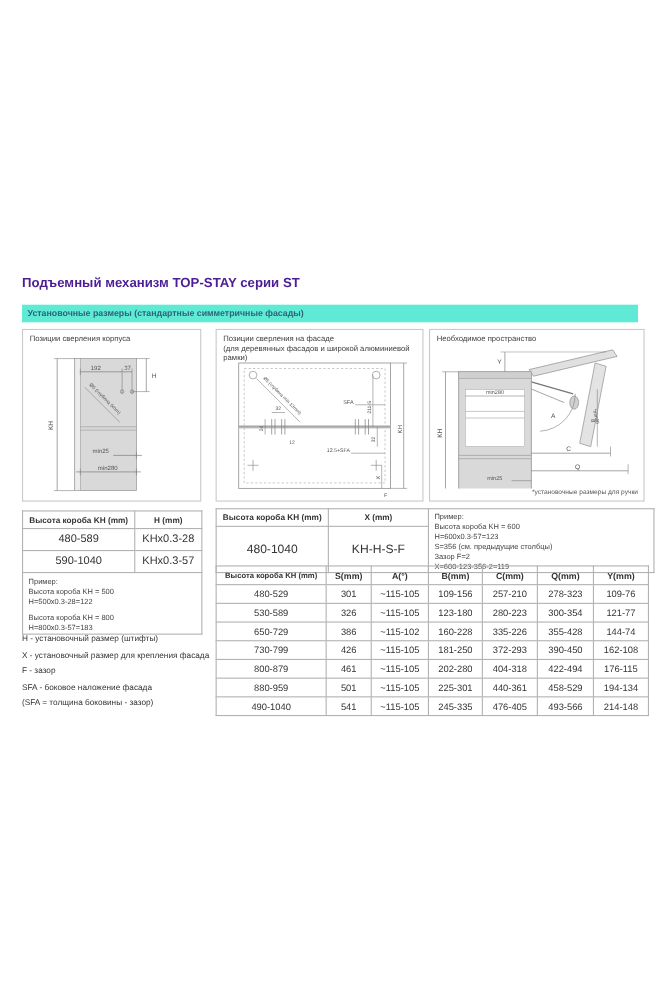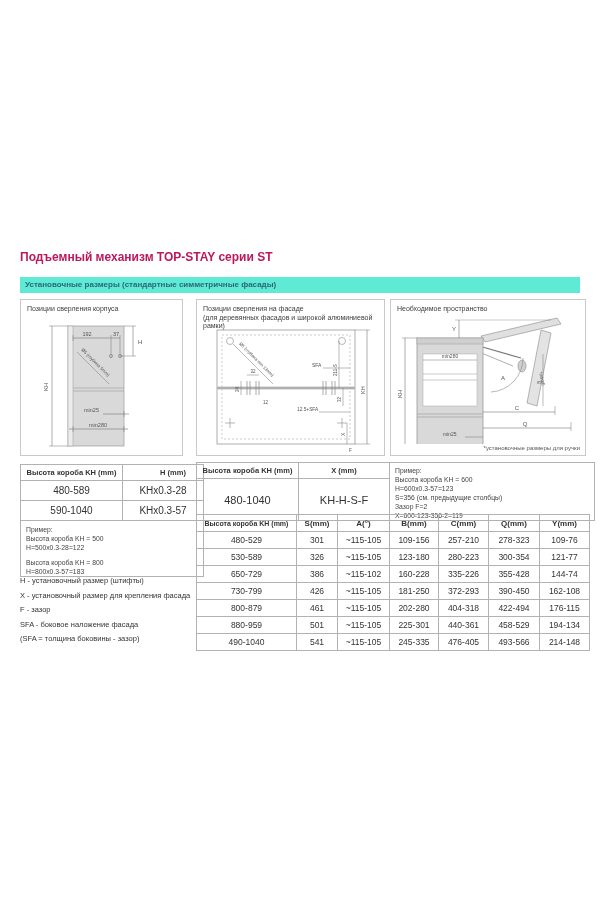--- a/index.html
+++ b/index.html
@@ -2,21 +2,21 @@
 <html><head>
 <meta charset="utf-8">
 <style>
   html,body{margin:0;padding:0;}
   body{
     width:600px;height:900px;position:relative;background:#ffffff;
     font-family:"Liberation Sans", sans-serif;color:#333;overflow:hidden;
   }
   .abs{position:absolute;}
   .page-title{
-    left:20px;top:250px;font-size:12px;font-weight:bold;color:#be185d;
+    left:20px;top:250px;font-size:12px;font-weight:bold;color:#4c1d95;
   }
   .section-bar{
     left:20px;top:277px;width:560px;height:16px;background:#5eead4;
     color:#2d6577;font-size:8px;line-height:16px;padding-left:5px;
     box-sizing:border-box;font-weight:bold;
   }
   .panel{
     border:1px solid #c9c9c9;background:#fff;box-sizing:border-box;
   }
   .panel-title{
@@ -45,21 +45,21 @@
   .x-table td.val{height:37px;font-size:11px;}
   .x-table td.ex-cell{height:auto;}
   .main-table{left:196px;top:514px;}
   .main-table table{width:390px;border:1px solid #999;}
   .main-table th{height:16px;font-size:8px;font-weight:bold;}
   .main-table th.kh{font-size:7px;}
   .main-table td{height:16px;font-size:8.5px;}
   .c0{width:99px;}.c1{width:40px;}.c2{width:51px;}.c3{width:48px;}
   .c4{width:49px;}.c5{width:50px;}.c6{width:49px;}
   .xc0{width:101px;}.xc1{width:90px;}.xc2{width:199px;}
-  .hc0{width:101px;}.hc1{width:60px;padding-left:20px;}
+  .hc0{width:101px;}.hc1{width:60px;}
 </style>
 </head>
 <body>
 
 <div class="abs page-title">Подъемный механизм TOP-STAY серии ST</div>
 <div class="abs section-bar">Установочные размеры (стандартные симметричные фасады)</div>
 
 <div class="abs panel p1">
   <div class="panel-title">Позиции сверления корпуса</div>
   <svg style="top:16px" width="161" height="139" viewBox="0 0 161 139">

